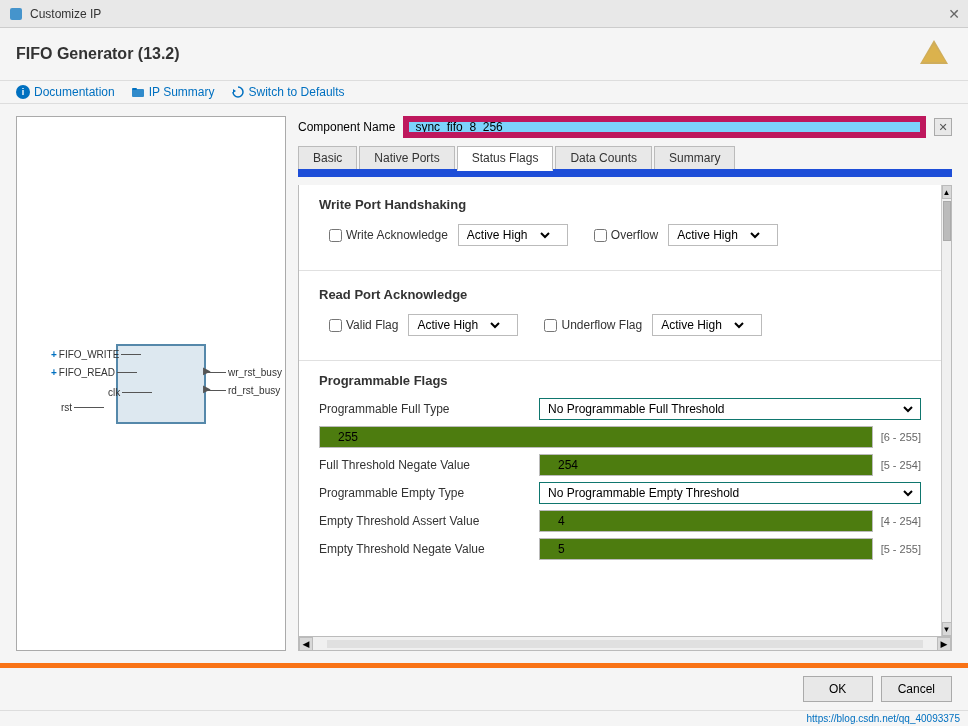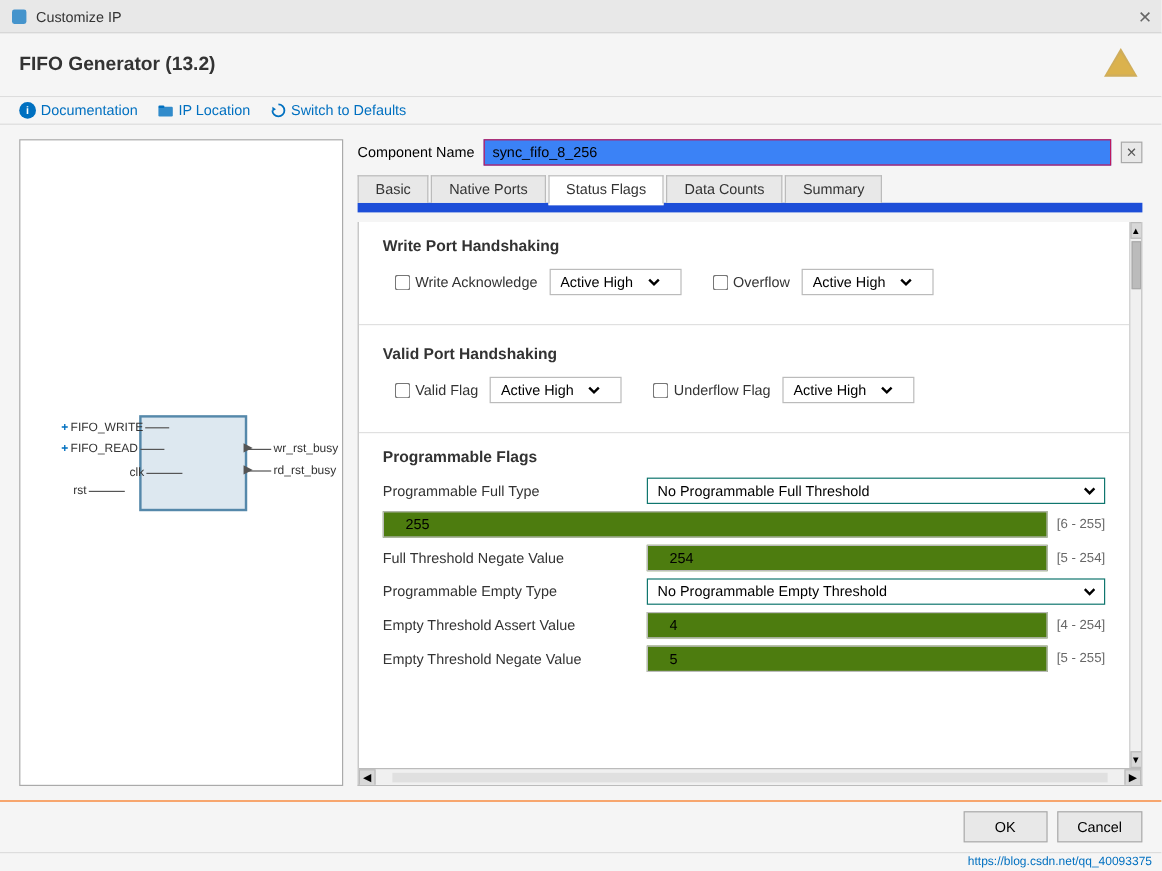--- a/index.html
+++ b/index.html
@@ -134,24 +134,24 @@
       gap: 8px;
     }
     .component-name-label {
       font-size: 12px;
       font-weight: 500;
       white-space: nowrap;
     }
     .component-name-input {
       flex: 1;
       height: 22px;
-      border: 1px solid #be185d;
+      border: 6px solid #be185d;
       padding: 0 6px;
       font-size: 12px;
-      background: #3b82f6;
+      background: #7dd3fc;
     }
     .component-name-clear {
       width: 18px; height: 18px;
       border: 1px solid #aaa;
       background: #e8e8e8;
       cursor: pointer;
       display: flex; align-items: center; justify-content: center;
       font-size: 11px;
       color: #555;
     }
@@ -328,21 +328,21 @@
       cursor: pointer;
     }
 
     
     .footer {
       display: flex;
       justify-content: flex-end;
       padding: 8px 16px;
       gap: 8px;
       background: #f5f5f5;
-      border-top: 1px solid #f97316;
+      border-top: 5px solid #f97316;
     }
     .btn {
       height: 26px;
       min-width: 70px;
       border: 1px solid #aaa;
       background: #e8e8e8;
       font-size: 12px;
       cursor: pointer;
       padding: 0 16px;
     }
@@ -421,21 +421,21 @@
   <div class="toolbar">
     <div class="toolbar-item">
       <div class="toolbar-icon-circle">i</div>
       <span>Documentation</span>
     </div>
     <div class="toolbar-item">
       <svg width="14" height="14" viewBox="0 0 14 14">
         <rect x="1" y="4" width="12" height="8" rx="1" fill="#0070c0" opacity="0.8"></rect>
         <rect x="1" y="3" width="5" height="2" rx="1" fill="#0070c0"></rect>
       </svg>
-      <span>IP Location</span>
+      <span>IP Summary</span>
     </div>
     <div class="toolbar-item">
       <svg width="14" height="14" viewBox="0 0 14 14">
         <path d="M7 2 A5 5 0 1 1 2 7" stroke="#0070c0" stroke-width="1.5" fill="none"></path>
         <polygon points="2,4 2,8 5,6" fill="#0070c0"></polygon>
       </svg>
       <span>Switch to Defaults</span>
     </div>
   </div>
 
@@ -527,21 +527,21 @@
                     <option>Active High</option>
                     <option>Active Low</option>
                   </select>
                 </div>
               </div>
             </div>
 
             <hr class="divider">
 
             <div class="section">
-              <div class="section-title">Valid Port Handshaking</div>
+              <div class="section-title">Read Port Acknowledge</div>
 
               <div class="handshake-row">
                 <label class="checkbox-label">
                   <input type="checkbox" style="">
                   <span>Valid Flag</span>
                 </label>
                 <div class="select-dropdown">
                   <select>
                     <option>Active High</option>
                     <option>Active Low</option>

